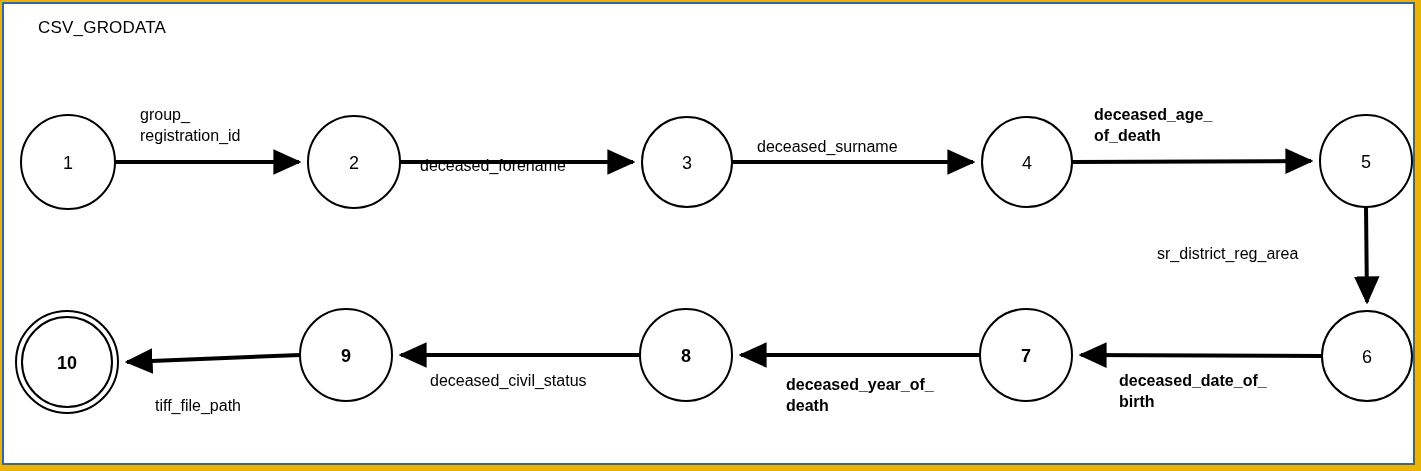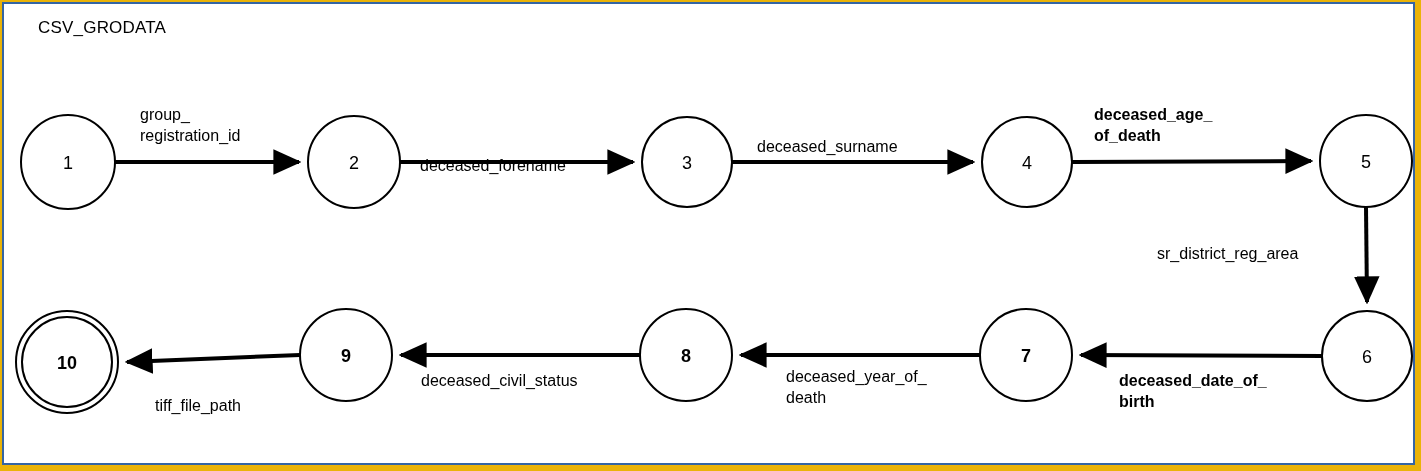--- a/index.html
+++ b/index.html
@@ -149,19 +149,19 @@
   <div id="edge-labels-layer">
       <div class="edge-label" style="left: 140px; top: 104px;">group_
 registration_id</div>
       <div class="edge-label" style="left: 420px; top: 127px; margin-top: 28px;">deceased_forename</div>
       <div class="edge-label" style="left: 757px; top: 136px;">deceased_surname</div>
       <div class="edge-label" style="left: 1094px; top: 104px; font-weight: bold;">deceased_age_
 of_death</div>
       <div class="edge-label" style="left: 1157px; top: 243px;">sr_district_reg_area</div>
       <div class="edge-label" style="left: 1119px; top: 370px; font-weight: bold;">deceased_date_of_
 birth</div>
-      <div class="edge-label" style="left: 786px; top: 366px;">deceased_year_of_
+      <div class="edge-label" style="left: 786px; top: 374px; font-weight: bold;">deceased_year_of_
 death</div>
-      <div class="edge-label" style="left: 421px; top: 370px;">deceased_civil_status</div>
+      <div class="edge-label" style="left: 430px; top: 370px;">deceased_civil_status</div>
       <div class="edge-label" style="left: 155px; top: 375px; margin-top: 20px;">tiff_file_path</div>
     </div>
 
 </div>
 
 </body></html>

